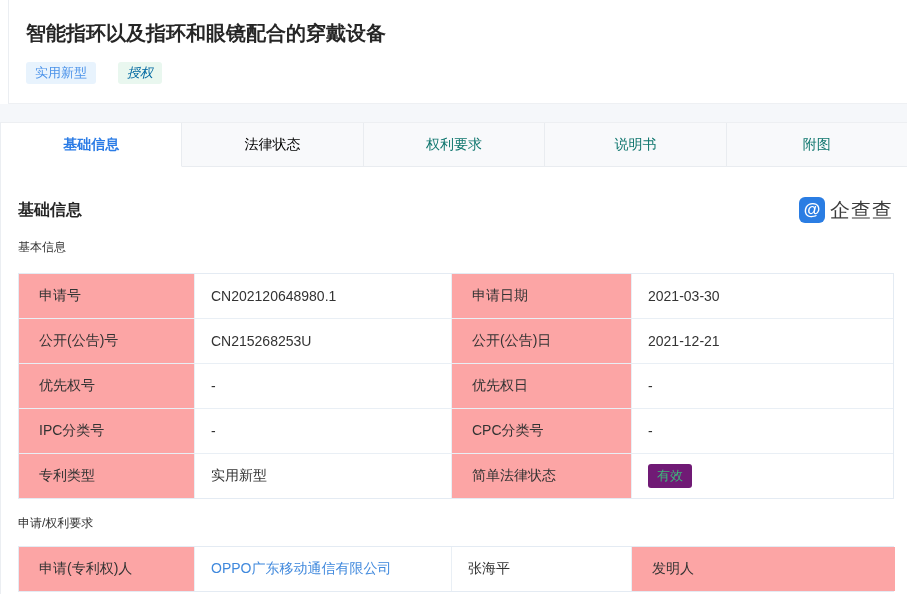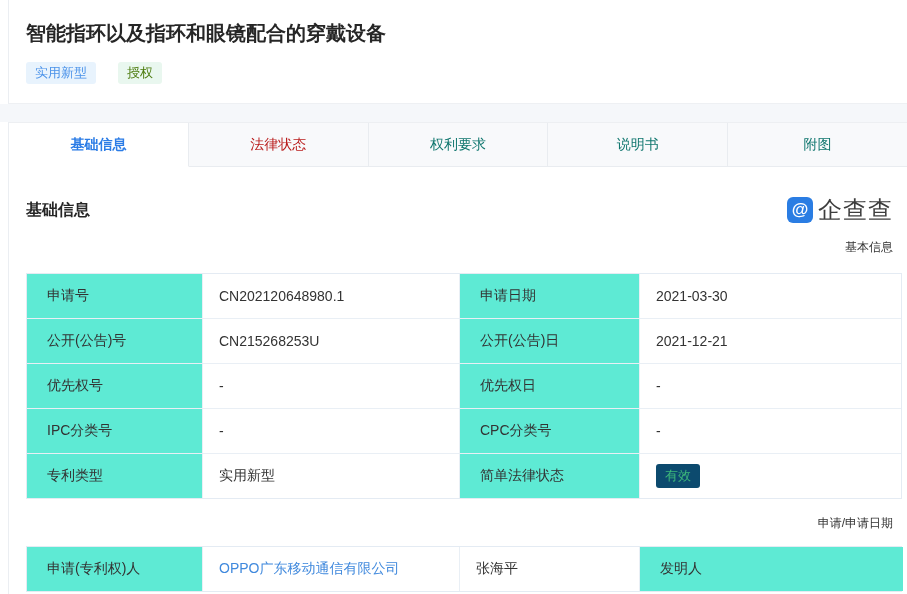--- a/index.html
+++ b/index.html
@@ -8,58 +8,58 @@
 
   .page { width:907px; height:594px; }
 
   
   .header-card { height:104px; margin-left:8px; border-left:1px solid #ebeef2;
                  border-bottom:1px solid #eef0f3; padding:20px 0 0 17px; background:#fff; }
   .patent-title { font-size:20px; font-weight:bold; color:#262626; line-height:26px; }
   .tag-row { margin-top:16px; display:flex; gap:22px; }
   .tag { display:inline-block; font-size:13px; line-height:22px; padding:0 9px; border-radius:3px; }
   .tag.blue  { background:#e8f3fd; color:#4a92e9; }
-  .tag.green { background:#e9f7ef; color:#4d7c0f; }
+  .tag.green { background:#e9f7ef; color:#0369a1;font-style:italic; }
 
   
   .band { height:18px; background:#f5f7fa; }
 
   
-  .main-card { margin-left:8px; border-left:1px solid #ebeef2; background:#fff; height:472px;text-align:right; }
+  .main-card { margin-left:0; border-left:1px solid #ebeef2; background:#fff; height:472px; }
   .tab-bar { display:flex; height:45px; background:#f8f9fb;
              border-top:1px solid #edeff2; border-bottom:1px solid #e9ecf0; }
   .tab { flex:1; display:flex; align-items:center; justify-content:center;
-         font-size:14px; border-right:1px solid #e9ecf0; cursor:pointer; color:#b91c1c; }
+         font-size:14px; border-right:1px solid #e9ecf0; cursor:pointer; color:#000000; }
   .tab:last-child { border-right:none; }
   .tab.active { background:#fff; color:#2b7ce6; font-weight:bold;
                 margin-bottom:-1px; border-bottom:1px solid #fff; }
   .tab.disabled { color:#0f766e; }
 
   
   .content { padding:28px 14px 0 17px; }
   .section-head { display:flex; align-items:center; justify-content:space-between; height:30px; }
   .section-title { font-size:16px; font-weight:bold; color:#262626; }
   .brand { display:flex; align-items:center; gap:5px; }
   .brand-icon { width:26px; height:26px; background:#2a7de3; border-radius:6px; color:#fff;
                 display:flex; align-items:center; justify-content:center;
                 font-size:17px; font-weight:bold; }
-  .brand-text { font-size:24px; color:#3d3d3d; letter-spacing:1px; }
+  .brand-text { font-size:20px; color:#3d3d3d; letter-spacing:1px; }
 
   .sub-head { margin-top:14px; font-size:12px; color:#333; height:16px; line-height:16px; }
 
   .ptable { margin-top:18px; width:876px; border:1px solid #e4ebf3; }
   .trow { display:grid; grid-template-columns:176px 257px 180px 263px; border-bottom:1px solid #e9eff5; }
   .trow:last-child { border-bottom:none; }
   .cell { height:44px; display:flex; align-items:center; font-size:14px;
           padding:0 16px; border-right:1px solid #e9eff5; overflow:hidden; white-space:nowrap; }
   .cell:last-child { border-right:none; }
-  .cell.lab { background:#5eead4; padding-left:20px; color:#333; }
+  .cell.lab { background:#fca5a5; padding-left:20px; color:#333; }
   .cell a { color:#4089dd; text-decoration:none; }
   .badge { display:inline-block; font-size:13px; line-height:24px; padding:0 9px;
-           border-radius:3px; background:#0c4a6e; color:#3db87a; }
+           border-radius:3px; background:#701a75; color:#3db87a; }
 
   .ptable.second { margin-top:15px; }
 </style>
 </head>
 <body>
 
 <div class="page">
 
   <div class="header-card">
     <div class="patent-title">智能指环以及指环和眼镜配合的穿戴设备</div>
@@ -118,21 +118,21 @@
           <div class="trow">
             <div class="cell lab">专利类型</div>
             <div class="cell val">实用新型</div>
             <div class="cell lab">简单法律状态</div>
             <div class="cell val">
               <span class="badge">有效</span>
             </div>
           </div>
         </div>
 
-      <div class="sub-head" style="margin-top:16px">申请/申请日期</div>
+      <div class="sub-head" style="margin-top:16px">申请/权利要求</div>
       <div class="ptable second" id="table-applicant">
           <div class="trow">
             <div class="cell lab">申请(专利权)人</div>
             <div class="cell val">
               <a href="#">OPPO广东移动通信有限公司</a>
             </div>
             <div class="cell val">张海平</div>
             <div class="cell lab">发明人</div>
           </div>
         </div>

